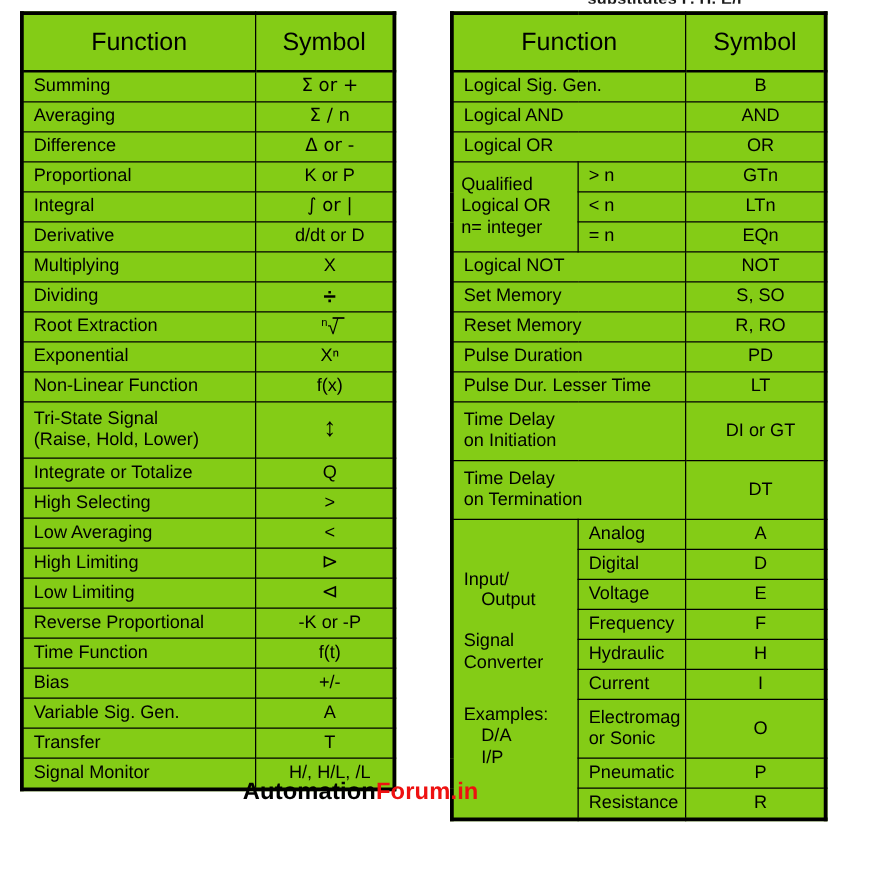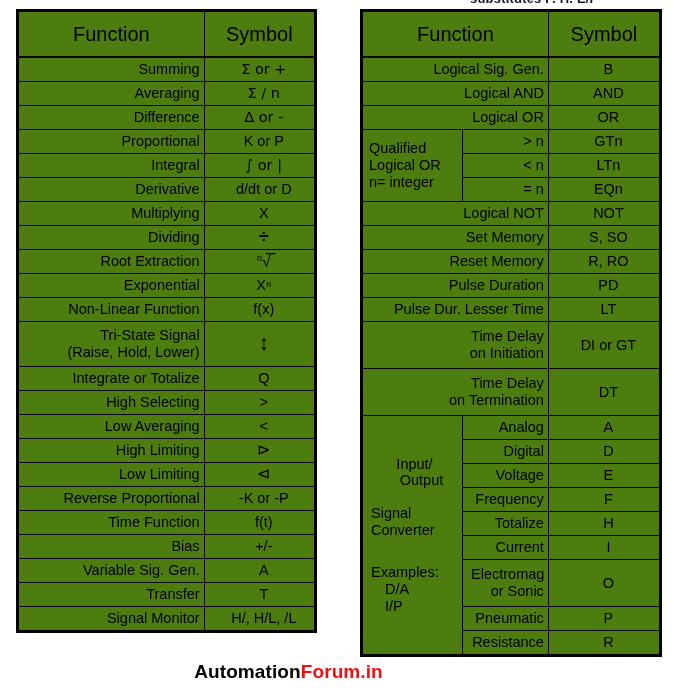--- a/index.html
+++ b/index.html
@@ -35,33 +35,33 @@
     color: #1a1a1a;
     letter-spacing: 0.2px;
     white-space: nowrap;
   }
 
   
   table.symtab {
     position: absolute;
     border-collapse: collapse;
     table-layout: fixed;
-    background: #4d7c0f;
+    background: #84cc16;
     border: 3px solid #000000;
   }
   table.symtab td {
     border: 1px solid #000000;
     padding: 0 4px;
     font-size: 14.5px;
     line-height: 1.15;
     vertical-align: middle;
     white-space: nowrap;
   }
   table.symtab td.fn {
-    text-align: right;
+    text-align: left;
     padding-left: 8px;
   }
   table.symtab td.sym {
     text-align: center;
     padding-left: 13px;
   }
   table.symtab td.hdr {
     text-align: center;
     font-size: 20px;
     height: 44px;
@@ -120,21 +120,21 @@
   }
   .glyph-sup { font-size: 9px; vertical-align: super; }
   .glyph-div { font-size: 18px; font-weight: bold; }
   .glyph-lim { font-size: 16px; }
   .sigma { font-family: "DejaVu Sans", sans-serif; }
 
   
   .brand {
     position: absolute;
     left: 0;
-    top: 661px;
+    top: 623px;
     width: 577px;
     text-align: center;
     font-size: 19px;
     font-weight: bold;
     letter-spacing: 0.1px;
   }
   .brand .b1 { color: #000000; }
   .brand .b2 { color: #ee1111; }
   .indent1 { padding-left: 14px; }
 </style>
@@ -309,41 +309,41 @@
         <tr>
           <td class="fn tall2" colspan="2">Time Delay<br>on Initiation</td>
           <td class="sym tall2">DI or GT</td>
         </tr>
         <tr>
           <td class="fn tall2" colspan="2">Time Delay<br>on Termination</td>
           <td class="sym tall2">DT</td>
         </tr>
         <tr>
           <td class="grpcell" rowspan="9">
-            <div style="text-align: center; padding-left: 4px;">Input/<br><span class="indent1">Output</span></div>
+            <div style="text-align: left; padding-left: 4px;">Input/<br><span class="indent1">Output</span></div>
             <div style="text-align: left; padding-left: 4px; margin-top: 16px;">Signal<br>Converter</div>
             <div style="text-align: left; padding-left: 4px; margin-top: 26px;">Examples:<br><span class="indent1">D/A</span><br><span class="indent1">I/P</span></div>
           </td>
           <td class="fn fnpad">Analog</td>
           <td class="sym">A</td>
         </tr>
         <tr>
           <td class="fn fnpad">Digital</td>
           <td class="sym">D</td>
         </tr>
         <tr>
           <td class="fn fnpad">Voltage</td>
           <td class="sym">E</td>
         </tr>
         <tr>
           <td class="fn fnpad">Frequency</td>
           <td class="sym">F</td>
         </tr>
         <tr>
-          <td class="fn fnpad">Totalize</td>
+          <td class="fn fnpad">Hydraulic</td>
           <td class="sym">H</td>
         </tr>
         <tr>
           <td class="fn fnpad">Current</td>
           <td class="sym">I</td>
         </tr>
         <tr>
           <td class="fn fnpad tall2">Electromag<br>or Sonic</td>
           <td class="sym tall2">O</td>
         </tr>

